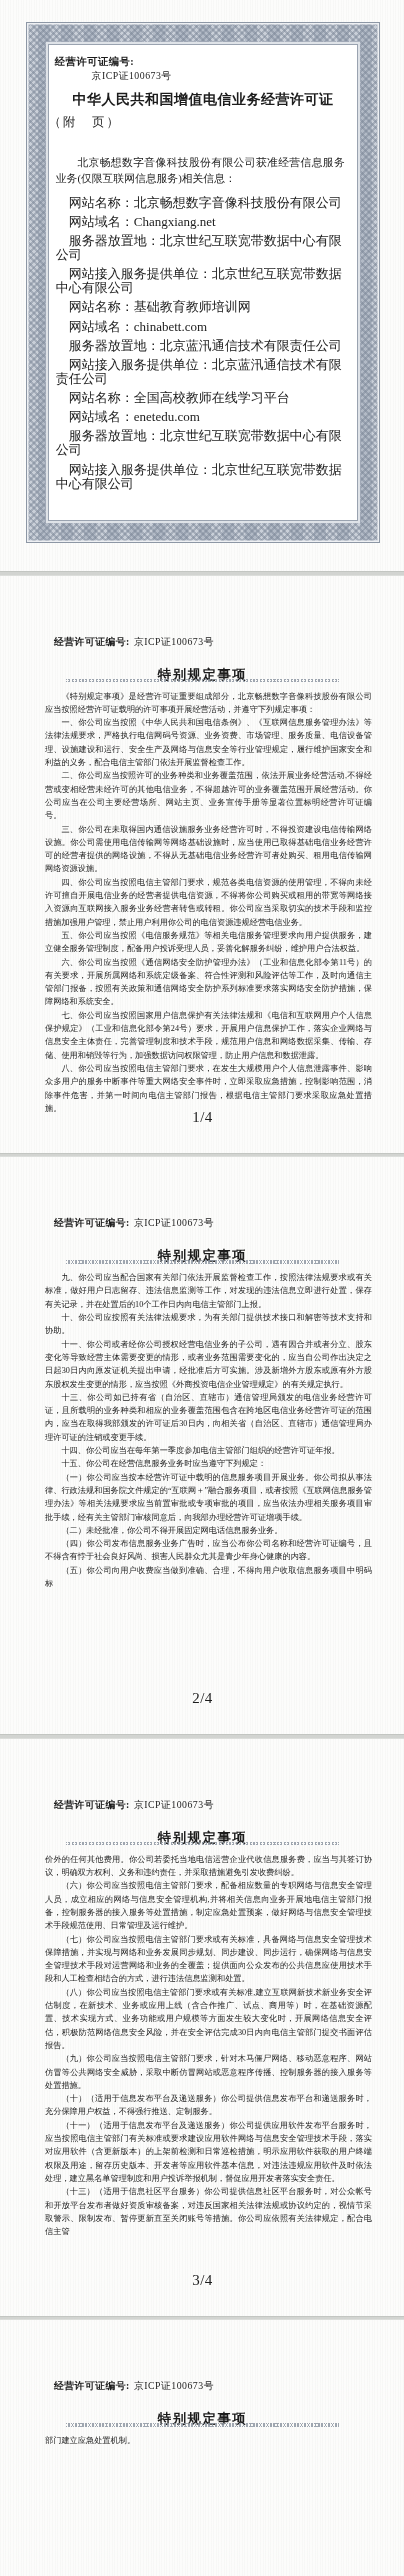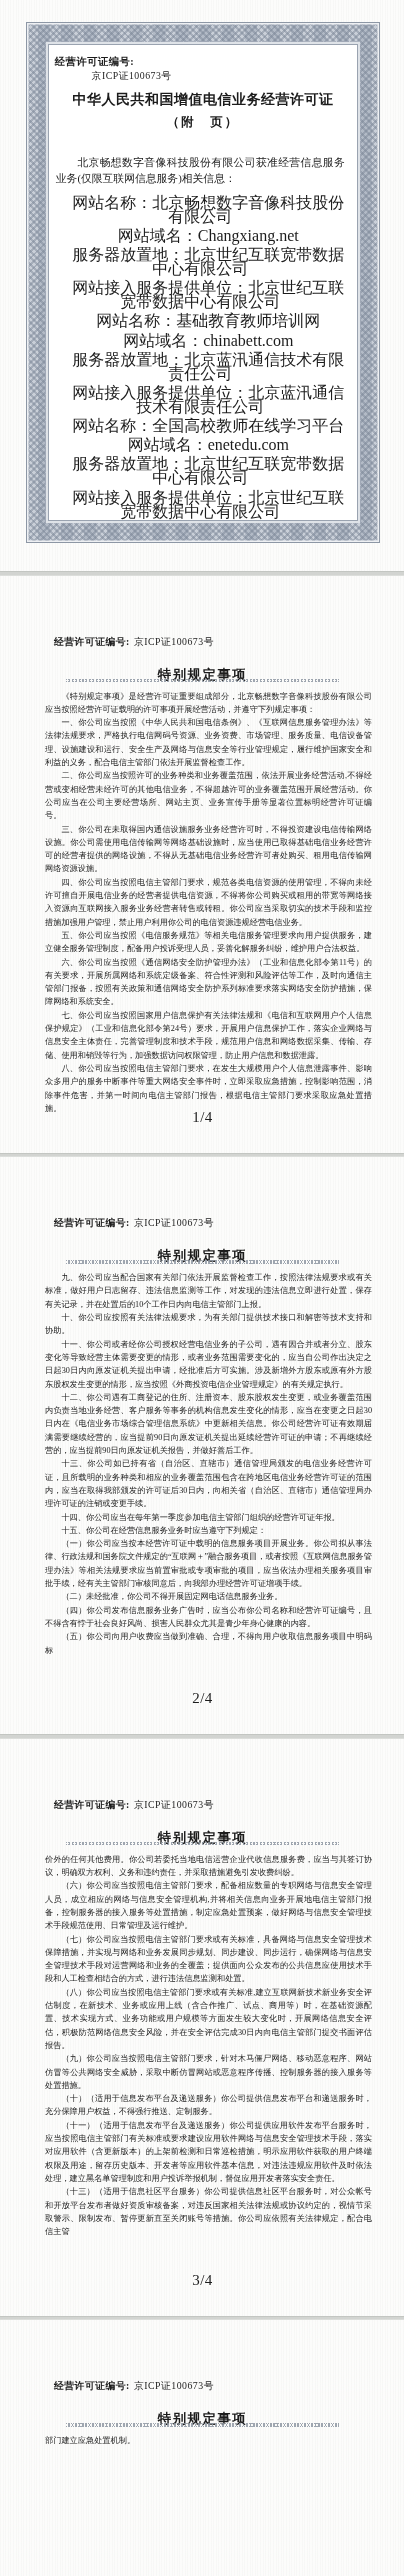--- a/index.html
+++ b/index.html
@@ -52,33 +52,33 @@
     margin:1px 0 0 43px;
     font-size:9.8px; letter-spacing:0.5px;
   }
   .cert-title{
     margin:8.2px 4.1px 0 4.1px;
     text-align:center;
     font-size:14px; font-weight:700; letter-spacing:0.5px;
   }
   .cert-subtitle{
     margin:5.2px 0 0 0;
-    text-align:center;
-    font-size:12.4px; font-weight:700; letter-spacing:2.1px;
+    text-align:left;
+    font-size:12.4px; font-weight:400; letter-spacing:2.1px;
   }
   .cert-intro{
     margin:24px 7.2px 0 7.2px;
     width:289px;
     font-size:10.8px; line-height:15.5px;
     text-indent:2em; text-align:justify;
   }
   .cert-entries{ margin:9.3px 7.2px 0 7.2px; width:289px; }
   .cert-entry{
-    font-size:16px; line-height:14px;
-    text-indent:1em; text-align:center;
+    font-size:13px; line-height:14px;
+    text-indent:1em; text-align:left;
     margin:0 0 5.2px 0;
   }
 
   
   .prov-head{
     position:absolute; top:60px; left:54px;
     font-size:9.8px; white-space:nowrap;
   }
   .prov-head .lbl{font-weight:700; letter-spacing:0.5px;}
   .prov-head .num{margin-left:4.1px; letter-spacing:0.5px;}
@@ -166,21 +166,20 @@
 <div class="page page-prov">
   <div class="prov-head">
     <span class="lbl">经营许可证编号:</span><span class="num">京ICP证100673号</span>
   </div>
   <div class="prov-title">特别规定事项</div>
   <div class="zigzag"></div>
   <div class="prov-body">
     <p>九、你公司应当配合国家有关部门依法开展监督检查工作，按照法律法规要求或有关标准，做好用户日志留存、违法信息监测等工作，对发现的违法信息立即进行处置，保存有关记录，并在处置后的10个工作日内向电信主管部门上报。</p>
     <p>十、你公司应按照有关法律法规要求，为有关部门提供技术接口和解密等技术支持和协助。</p>
     <p>十一、你公司或者经你公司授权经营电信业务的子公司，遇有因合并或者分立、股东变化等导致经营主体需要变更的情形，或者业务范围需要变化的，应当自公司作出决定之日起30日内向原发证机关提出申请，经批准后方可实施。涉及新增外方股东或原有外方股东股权发生变更的情形，应当按照《外商投资电信企业管理规定》的有关规定执行。</p>
-    <p>十二、你公司遇有工商登记的住所、注册资本、股东股权发生变更，或业务覆盖范围内负责当地业务经营、客户服务等事务的机构信息发生变化的情形，应当在变更之日起30日内在《电信业务市场综合管理信息系统》中更新相关信息。你公司经营许可证有效期届满需要继续经营的，应当提前90日向原发证机关提出延续经营许可证的申请；不再继续经营的，应当提前90日向原发证机关报告，并做好善后工作。</p>
     <p>十三、你公司如已持有省（自治区、直辖市）通信管理局颁发的电信业务经营许可证，且所载明的业务种类和相应的业务覆盖范围包含在跨地区电信业务经营许可证的范围内，应当在取得我部颁发的许可证后30日内，向相关省（自治区、直辖市）通信管理局办理许可证的注销或变更手续。</p>
     <p>十四、你公司应当在每年第一季度参加电信主管部门组织的经营许可证年报。</p>
     <p>十五、你公司在经营信息服务业务时应当遵守下列规定：</p>
     <p>（一）你公司应当按本经营许可证中载明的信息服务项目开展业务。你公司拟从事法律、行政法规和国务院文件规定的“互联网＋”融合服务项目，或者按照《互联网信息服务管理办法》等相关法规要求应当前置审批或专项审批的项目，应当依法办理相关服务项目审批手续，经有关主管部门审核同意后，向我部办理经营许可证增项手续。</p>
     <p>（二）未经批准，你公司不得开展固定网电话信息服务业务。</p>
     <p>（四）你公司发布信息服务业务广告时，应当公布你公司名称和经营许可证编号，且不得含有悖于社会良好风尚、损害人民群众尤其是青少年身心健康的内容。</p>
     <p>（五）你公司向用户收费应当做到准确、合理，不得向用户收取信息服务项目中明码标</p>
   </div>
   <div class="prov-pagenum">2/4</div>
 </div>

